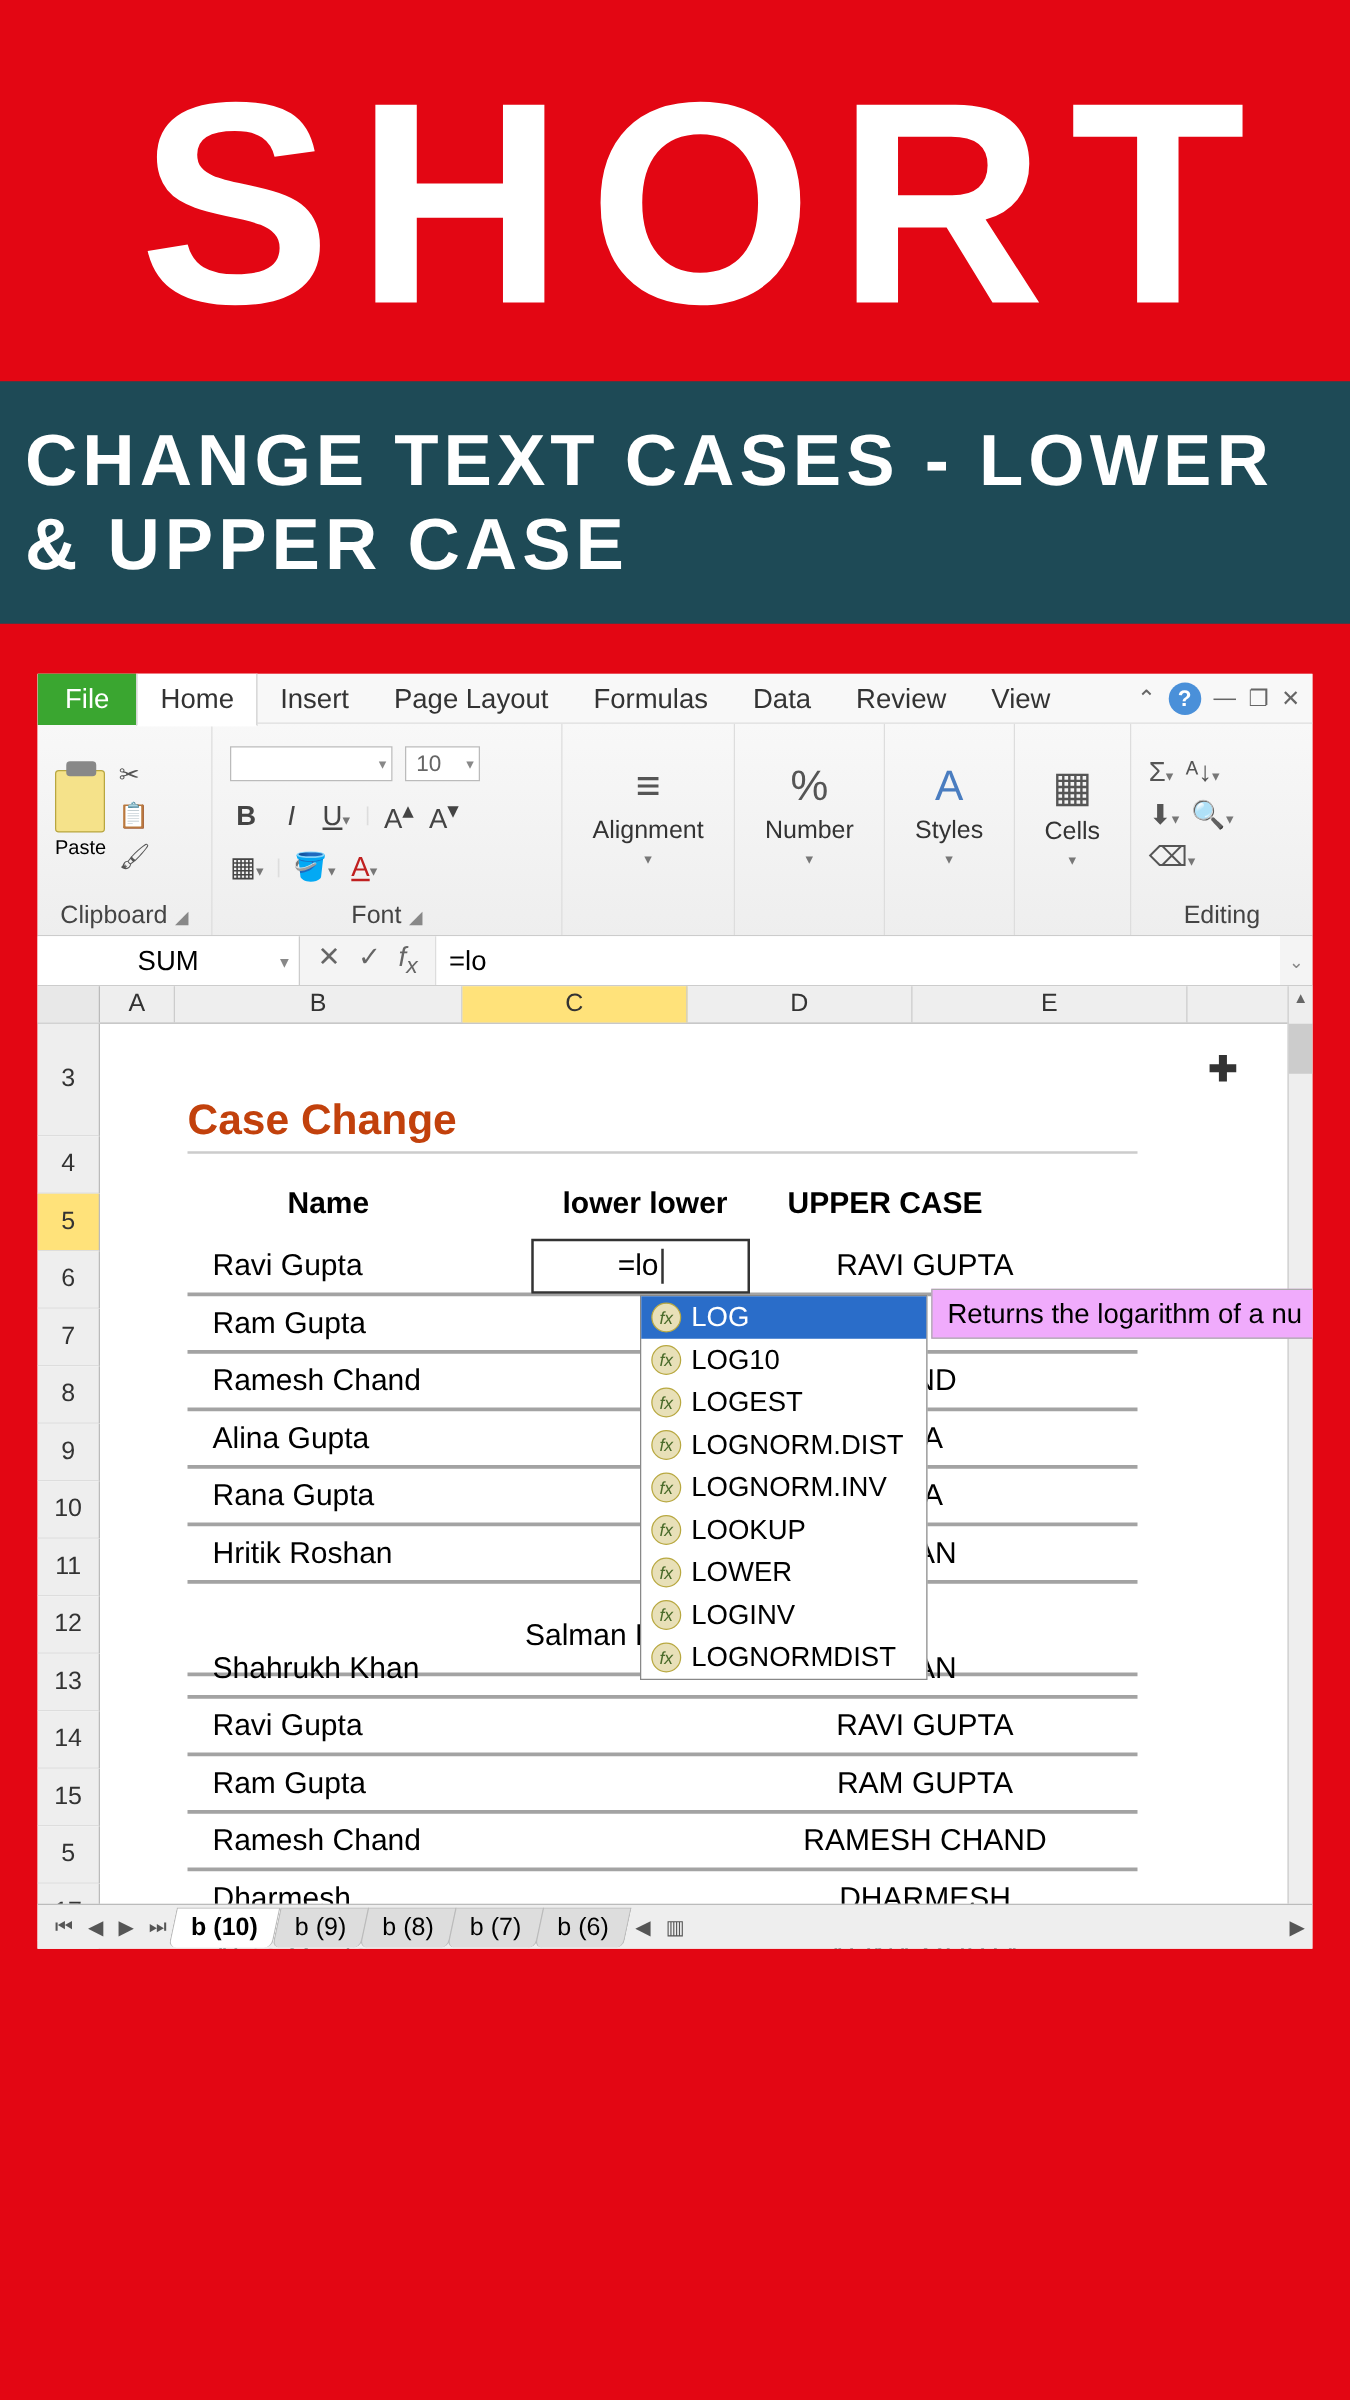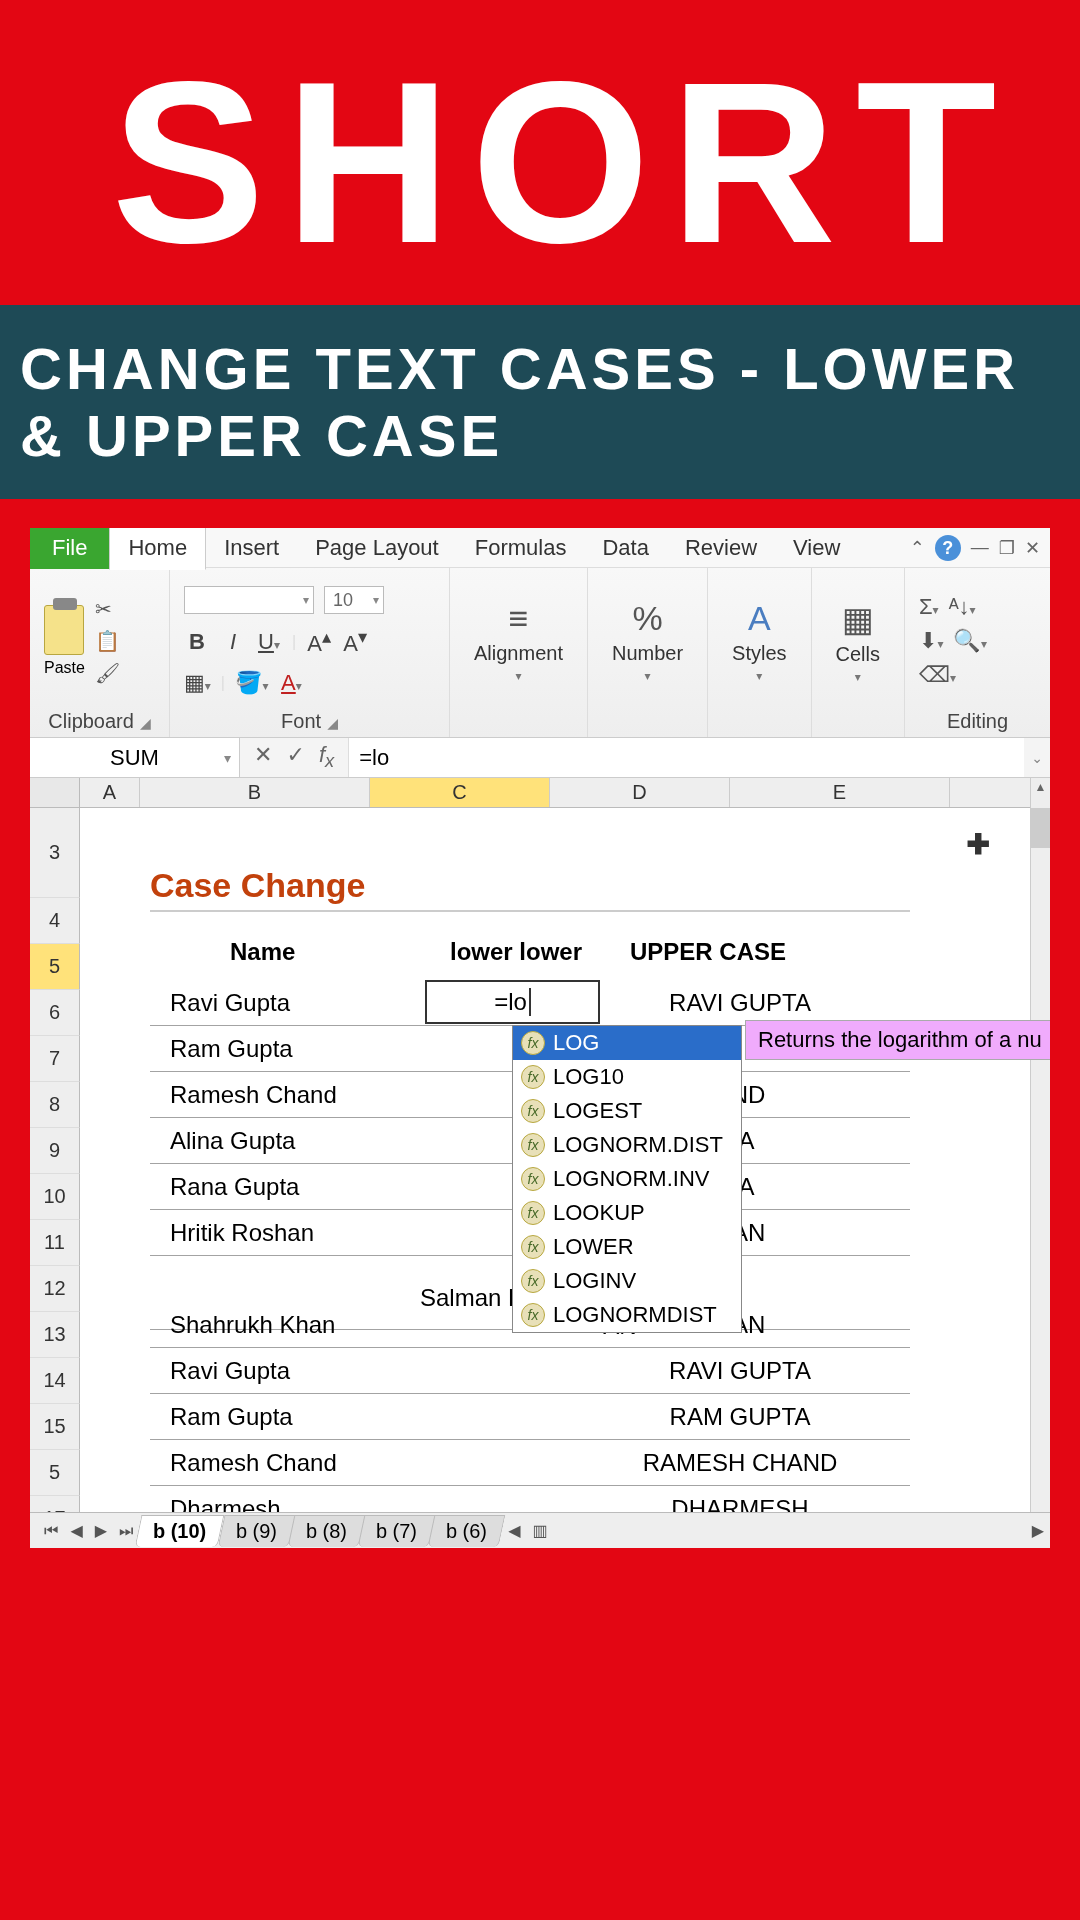--- a/index.html
+++ b/index.html
@@ -25,21 +25,21 @@
   background: #1e4a56;
   color: #fff;
   font-size: 58px;
   font-weight: 900;
   padding: 30px 20px;
   font-family: Impact, "Arial Black", sans-serif;
   letter-spacing: 4px;
 }
 .excel-wrap {
   background: #fff;
-  margin: 29px 30px 0 30px;
+  margin: 40px 30px 0 30px;
   height: 1020px;
   position: relative;
   overflow: hidden;
 }
 
 .tab-row {
   height: 40px;
   display: flex;
   align-items: center;
   background: #f8f8f8;
@@ -189,21 +189,21 @@
   position:absolute; left:150px; top:130px; font-size:24px; font-weight:bold;
 }
 .hdr-lower {
   position:absolute; left:370px; top:130px; font-size:24px; font-weight:bold;
 }
 .hdr-upper {
   position:absolute; left:550px; top:130px; font-size:24px; font-weight:bold;
 }
 .data-row {
   position:absolute; left:70px; width:760px; height:46px;
-  border-bottom:1px solid #a3a3a3; display:flex; align-items:center;
+  border-bottom:3px solid #a3a3a3; display:flex; align-items:center;
 }
 .data-row .n { width:260px; padding-left:20px; font-size:24px;}
 .data-row .u { width:300px; text-align:center; font-size:24px; margin-left:180px;}
 .cell-edit {
   position:absolute; left:345px; top:172px; width:175px; height:44px;
   border:2px solid #333; background:#fff;
   display:flex; align-items:center; justify-content:center;
   font-size:24px;
 }
 .cell-edit .caret { border-right:2px solid #333; height:28px; margin-left:2px;}

